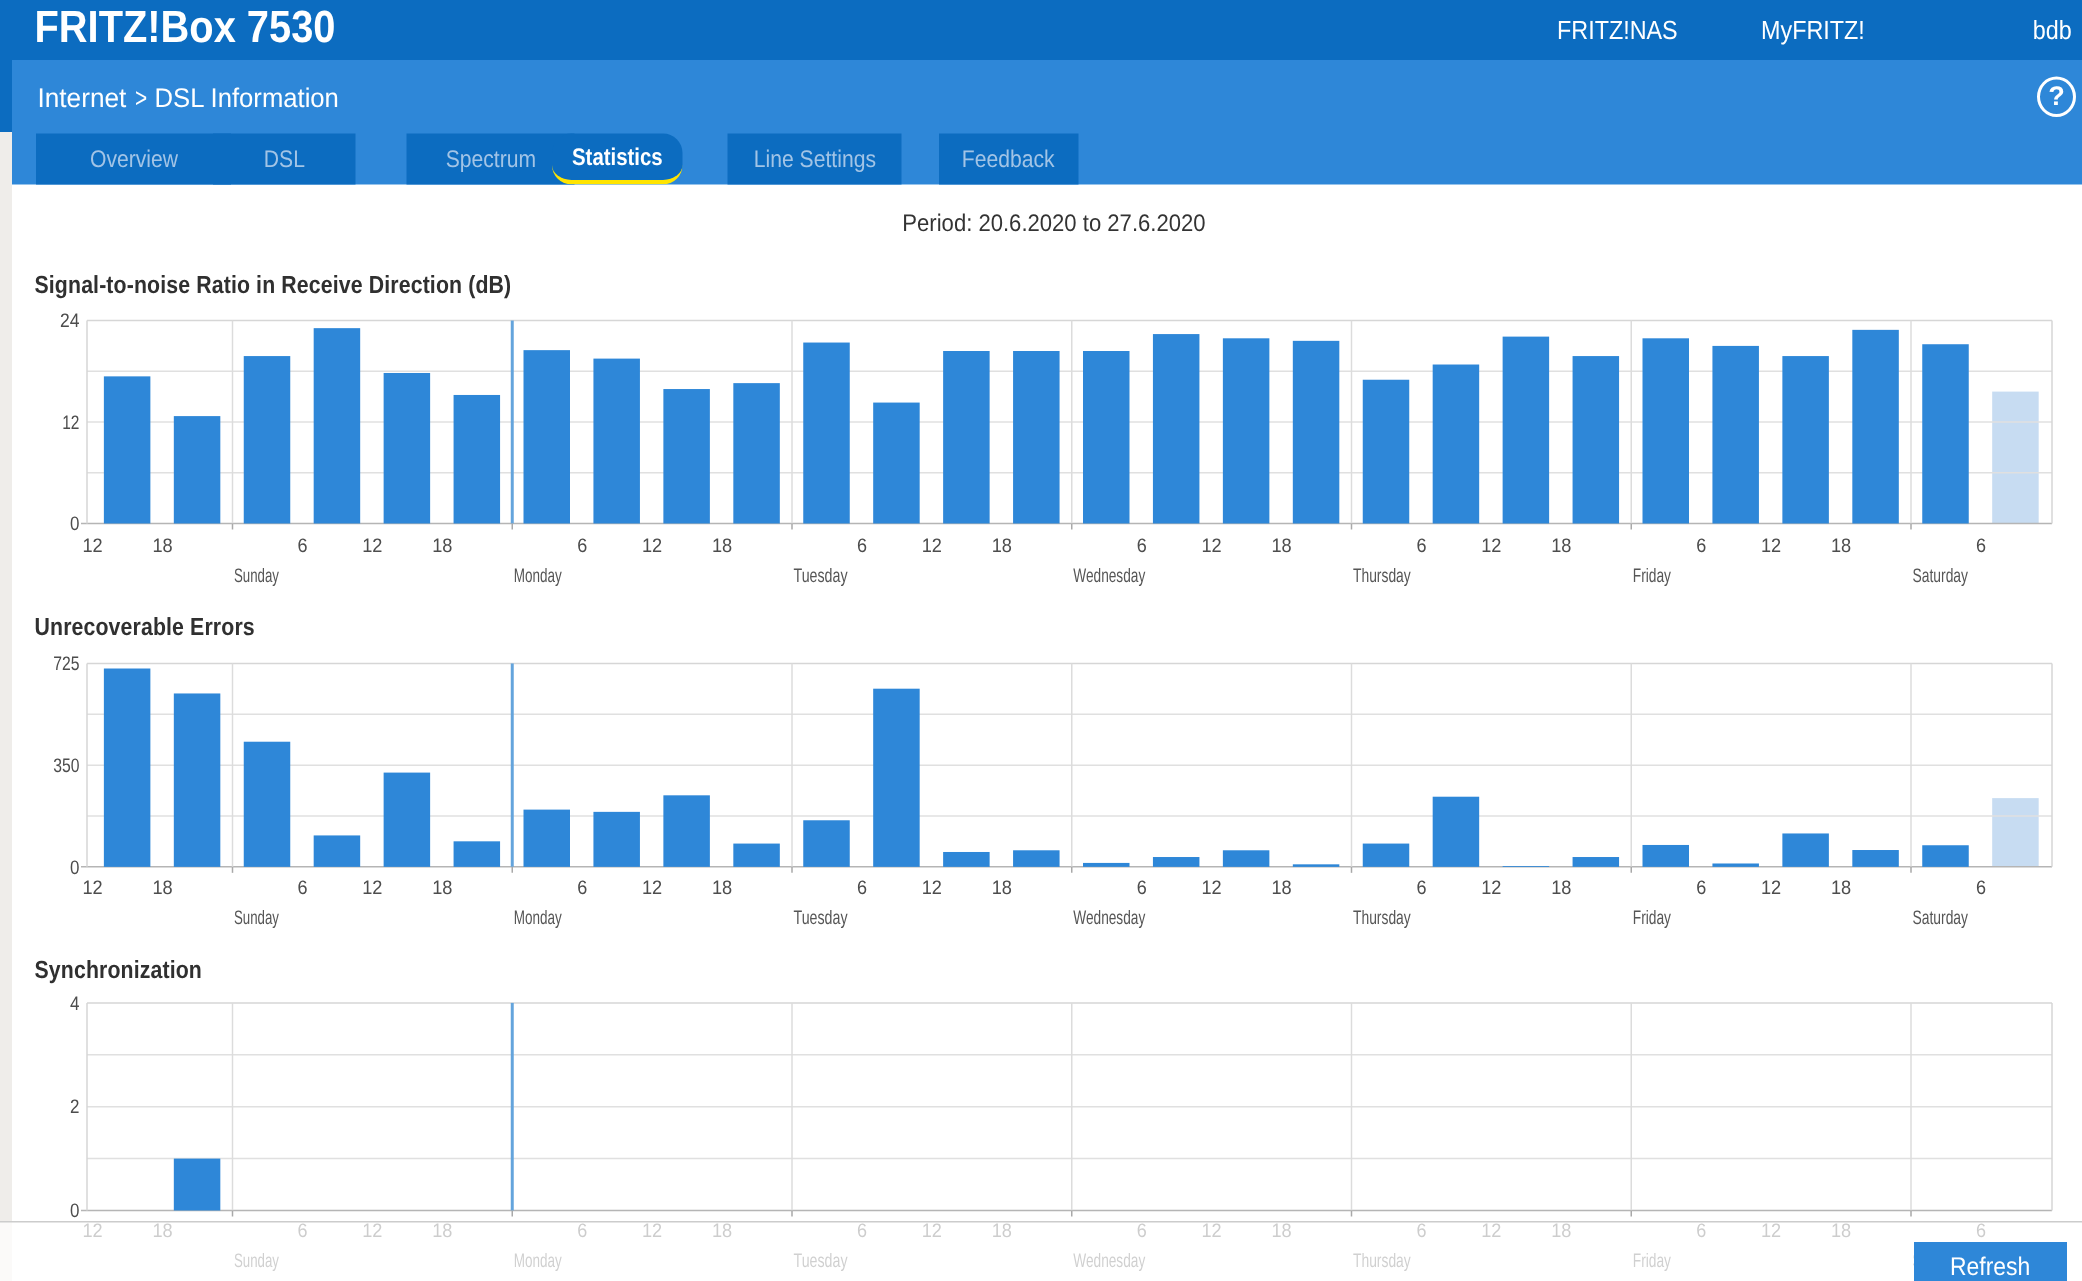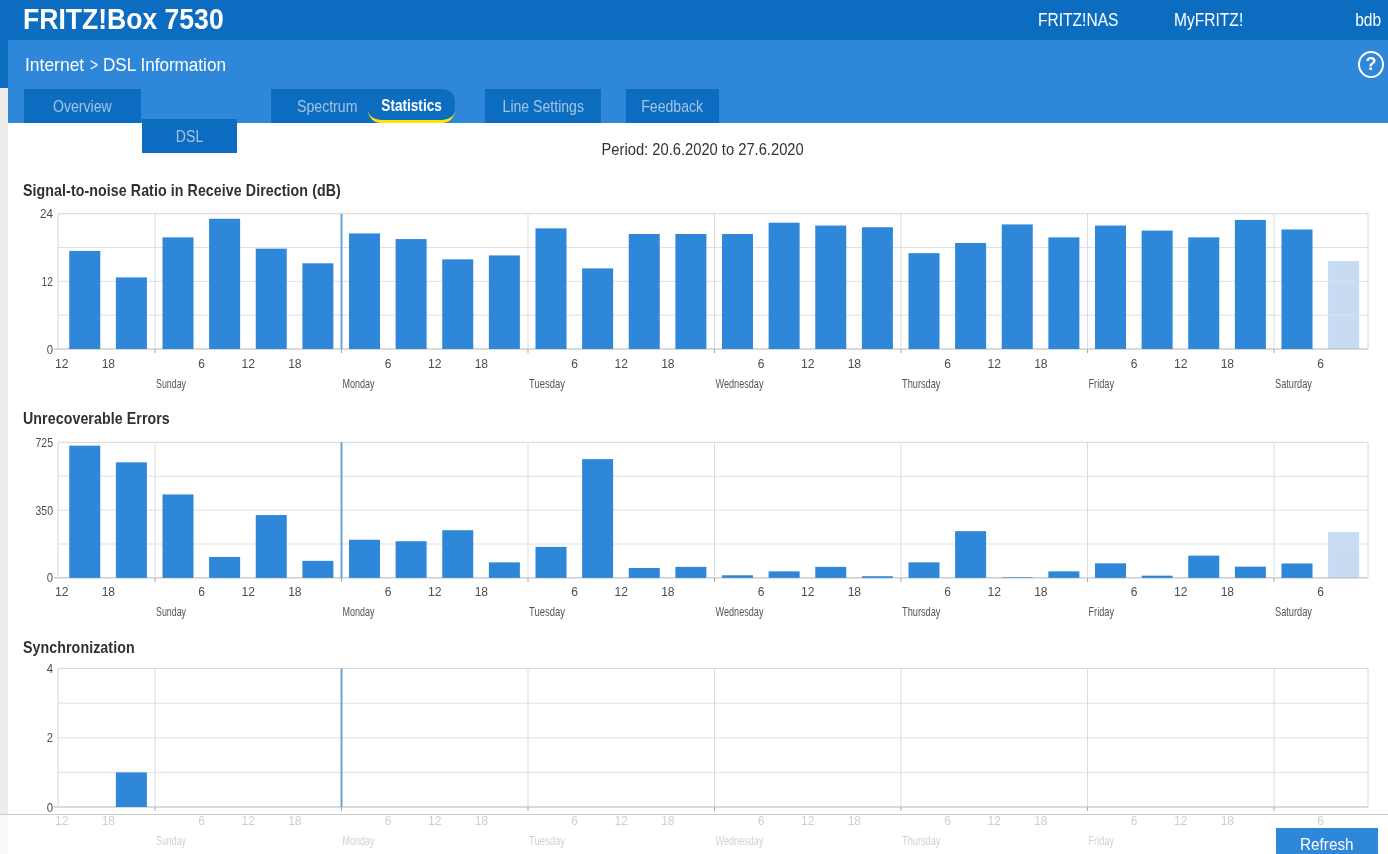--- a/index.html
+++ b/index.html
@@ -34,22 +34,22 @@
 <div id="topbar"></div>
 <div id="card"></div>
 <div id="bluehead"></div>
 <div id="brand">FRITZ!Box 7530</div>
 <div class="topnav" style="left:1038px; transform:scaleX(0.89); transform-origin:0 0;">FRITZ!NAS</div>
 <div class="topnav" style="left:1174px; transform:scaleX(0.89); transform-origin:0 0;">MyFRITZ!</div>
 <div class="topnav" style="right:7px; transform:scaleX(0.89); transform-origin:100% 0;">bdb</div>
 <div class="crumb" style="left:25px; transform:scaleX(0.97);">Internet</div>
 <div class="crumb" style="left:89.5px; transform:scaleX(0.77);">&gt;</div>
 <div class="crumb" style="left:102.5px; transform:scaleX(0.95);">DSL Information</div>
-<div class="tab" style="left:24px;width:117px;"><span>Overview</span></div>
-<div class="tab" style="left:142px;width:95px;margin-top:30px;"><span>DSL</span></div>
+<div class="tab" style="left:24px;width:130px;"><span>Overview</span></div>
+<div class="tab" style="left:142px;width:95px;"><span>DSL</span></div>
 <div class="tab" style="left:247px;width:112px;margin-left:24px;"><span>Spectrum</span></div>
 <div class="tab active" style="left:368px;width:87px;border-radius:13px;"><span>Statistics</span></div>
 <div class="tab" style="left:485px;width:116px;"><span>Line Settings</span></div>
 <div class="tab" style="left:626px;width:93px;"><span>Feedback</span></div>
 <div id="help">?</div>
 <div id="period">Period: 20.6.2020 to 27.6.2020</div>
 <div class="ctitle" style="top:181px;">Signal-to-noise Ratio in Receive Direction (dB)</div>
 <div class="ctitle" style="top:409px;">Unrecoverable Errors</div>
 <div class="ctitle" style="top:638px;">Synchronization</div>
 <svg id="chartsvg" width="1388" height="854" viewBox="0 0 1388 854" font-family="Liberation Sans, sans-serif">

